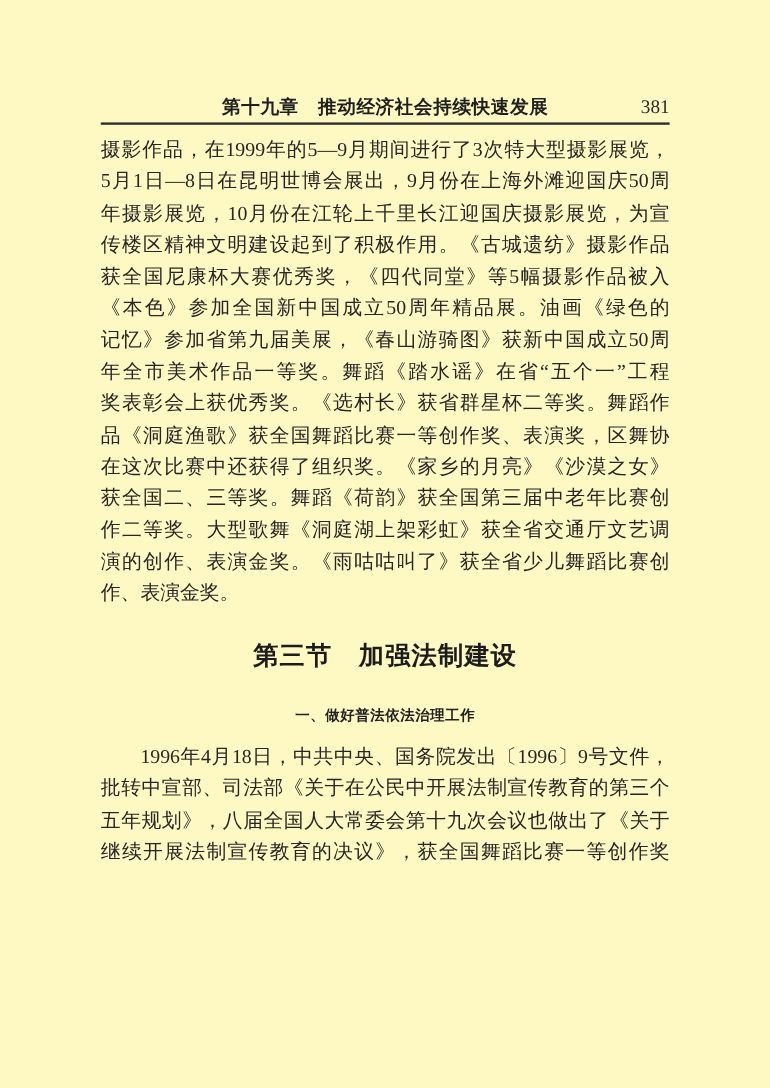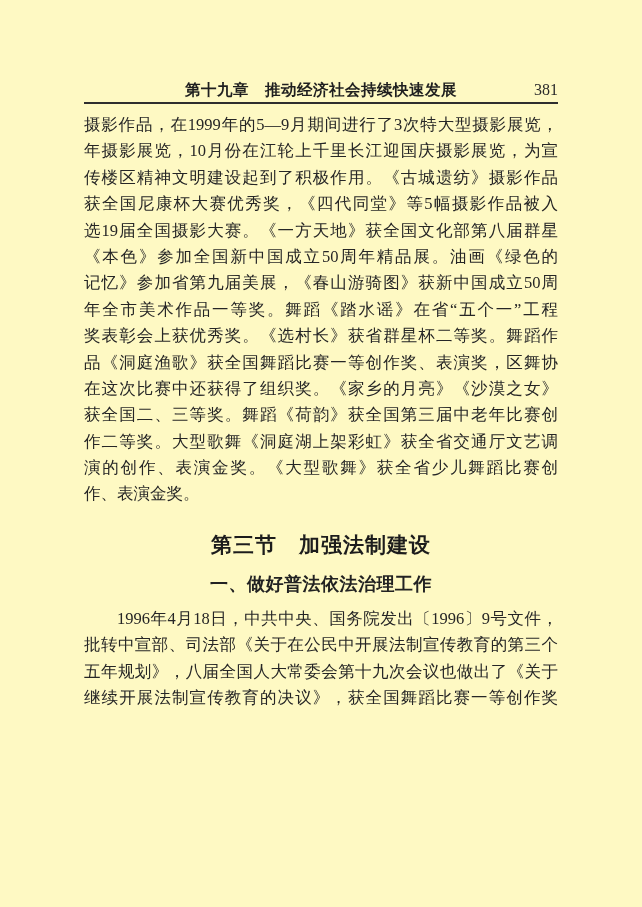--- a/index.html
+++ b/index.html
@@ -64,64 +64,64 @@
   .bline.short {
     text-align: right;
     text-align-last: left;
   }
   .bline.indent { padding-left: 33px; }
   .section-head {
     margin-top: 24px;
     height: 30px;
     line-height: 30px;
     text-align: center;
-    font-family: Liberation Mono, monospace;
+    font-family: Liberation Sans, sans-serif;
     font-weight: bold;
     font-size: 21px;
     letter-spacing: 1px;
     color: #1c1c1c;
   }
   .subsection-head {
-    margin-top: 9px;
+    margin-top: 21px;
     height: 26px;
     line-height: 26px;
     text-align: center;
     font-weight: 600;
-    font-size: 18px;
+    font-size: 12px;
     letter-spacing: 0.5px;
     color: #222;
   }
 </style>
 </head>
 <body>
 
 <div class="page">
   <div class="column">
 
     <div class="running-head">
       <div class="chapter-title">第十九章　推动经济社会持续快速发展</div>
       <div class="folio">381</div>
     </div>
     <hr class="head-rule">
 
     <div class="body-par par1">
       <div class="bline">摄影作品，在1999年的5—9月期间进行了3次特大型摄影展览，</div>
+      <div class="bline">5月1日—8日在昆明世博会展出，9月份在上海外滩迎国庆50周</div>
       <div class="bline">年摄影展览，10月份在江轮上千里长江迎国庆摄影展览，为宣</div>
       <div class="bline">传楼区精神文明建设起到了积极作用。《古城遗纺》摄影作品</div>
       <div class="bline">获全国尼康杯大赛优秀奖，《四代同堂》等5幅摄影作品被入</div>
-      <div class="bline">选19届全国摄影大赛。《一方天地》获全国文化部第八届群星</div>
       <div class="bline">《本色》参加全国新中国成立50周年精品展。油画《绿色的</div>
       <div class="bline">记忆》参加省第九届美展，《春山游骑图》获新中国成立50周</div>
       <div class="bline">年全市美术作品一等奖。舞蹈《踏水谣》在省“五个一”工程</div>
       <div class="bline">奖表彰会上获优秀奖。《选村长》获省群星杯二等奖。舞蹈作</div>
       <div class="bline">品《洞庭渔歌》获全国舞蹈比赛一等创作奖、表演奖，区舞协</div>
       <div class="bline">在这次比赛中还获得了组织奖。《家乡的月亮》《沙漠之女》</div>
       <div class="bline">获全国二、三等奖。舞蹈《荷韵》获全国第三届中老年比赛创</div>
       <div class="bline">作二等奖。大型歌舞《洞庭湖上架彩虹》获全省交通厅文艺调</div>
-      <div class="bline">演的创作、表演金奖。《大型歌舞》获全省少儿舞蹈比赛创</div>
+      <div class="bline">演的创作、表演金奖。《雨咕咕叫了》获全省少儿舞蹈比赛创</div>
       <div class="bline short">作、表演金奖。</div>
     </div>
 
     <div class="section-head">第三节　加强法制建设</div>
     <div class="subsection-head">一、做好普法依法治理工作</div>
 
     <div class="body-par par2">
       <div class="bline indent">1996年4月18日，中共中央、国务院发出〔1996〕9号文件，</div>
       <div class="bline">批转中宣部、司法部《关于在公民中开展法制宣传教育的第三个</div>
       <div class="bline">五年规划》，八届全国人大常委会第十九次会议也做出了《关于</div>

